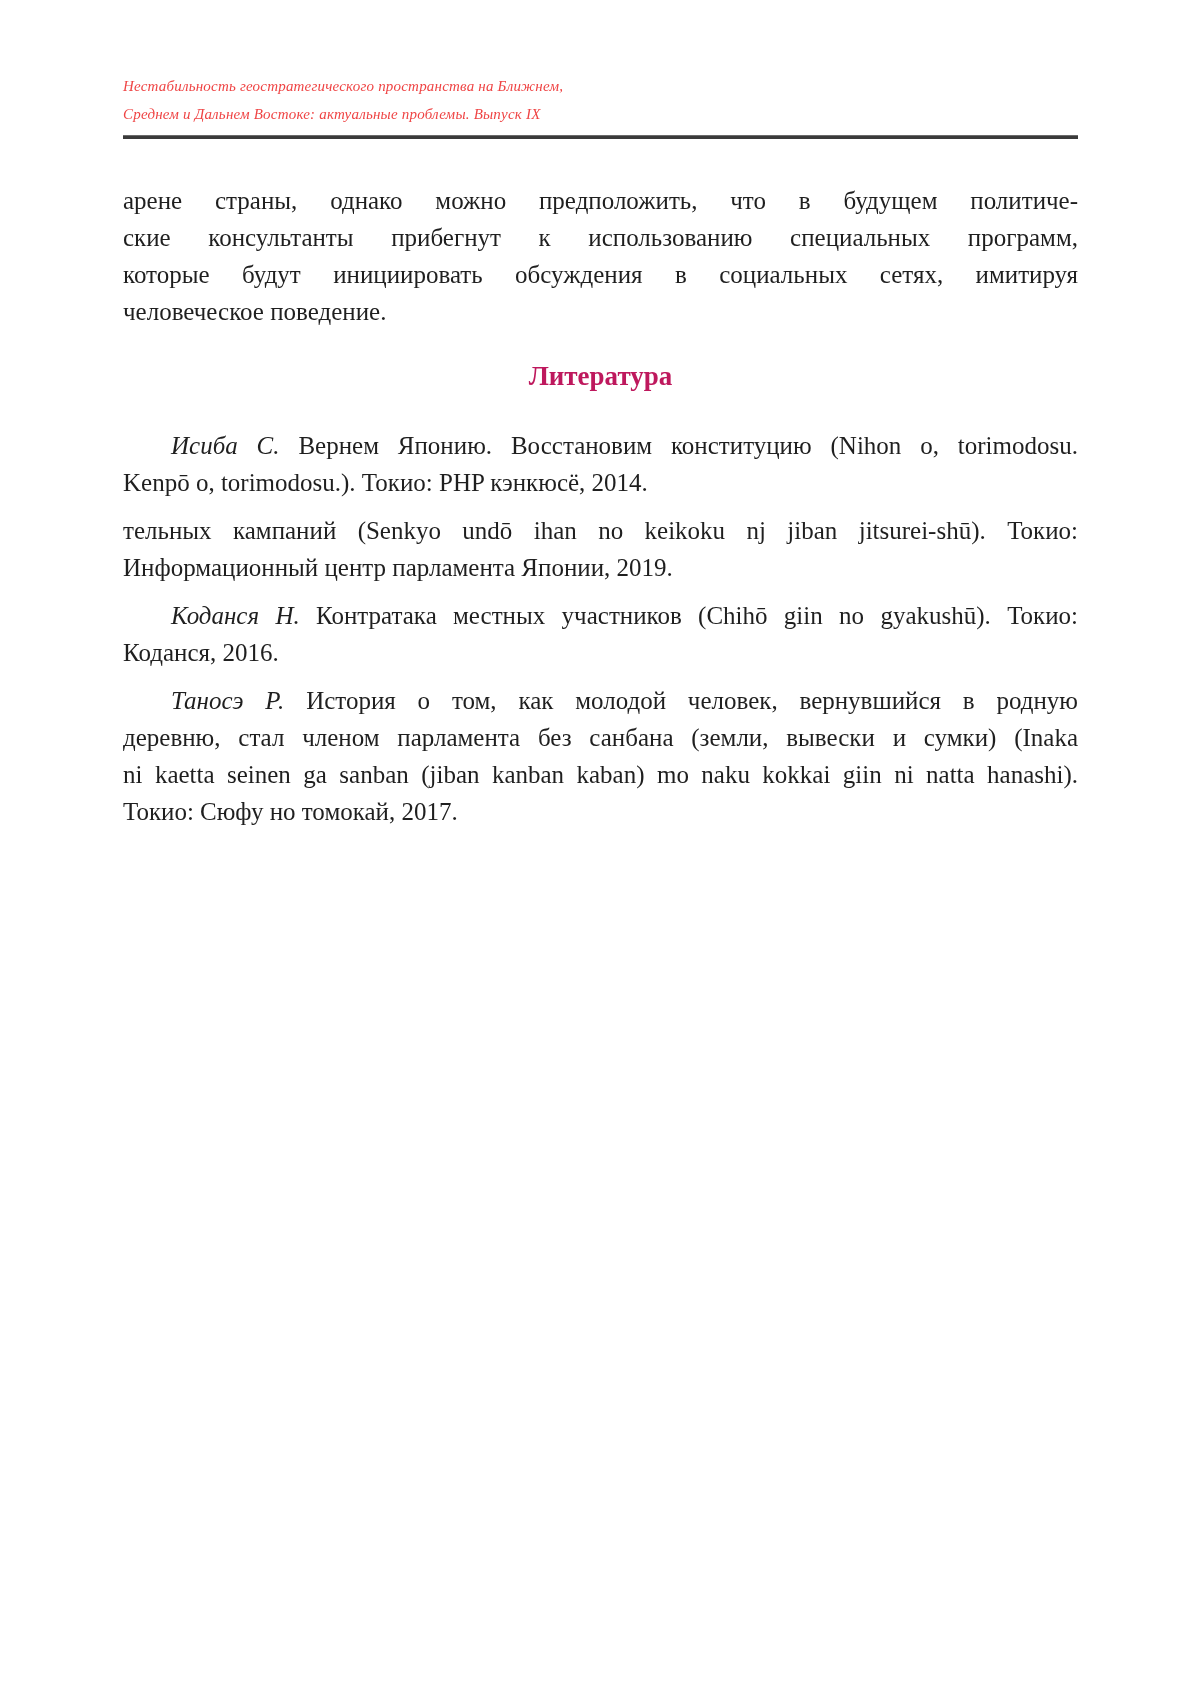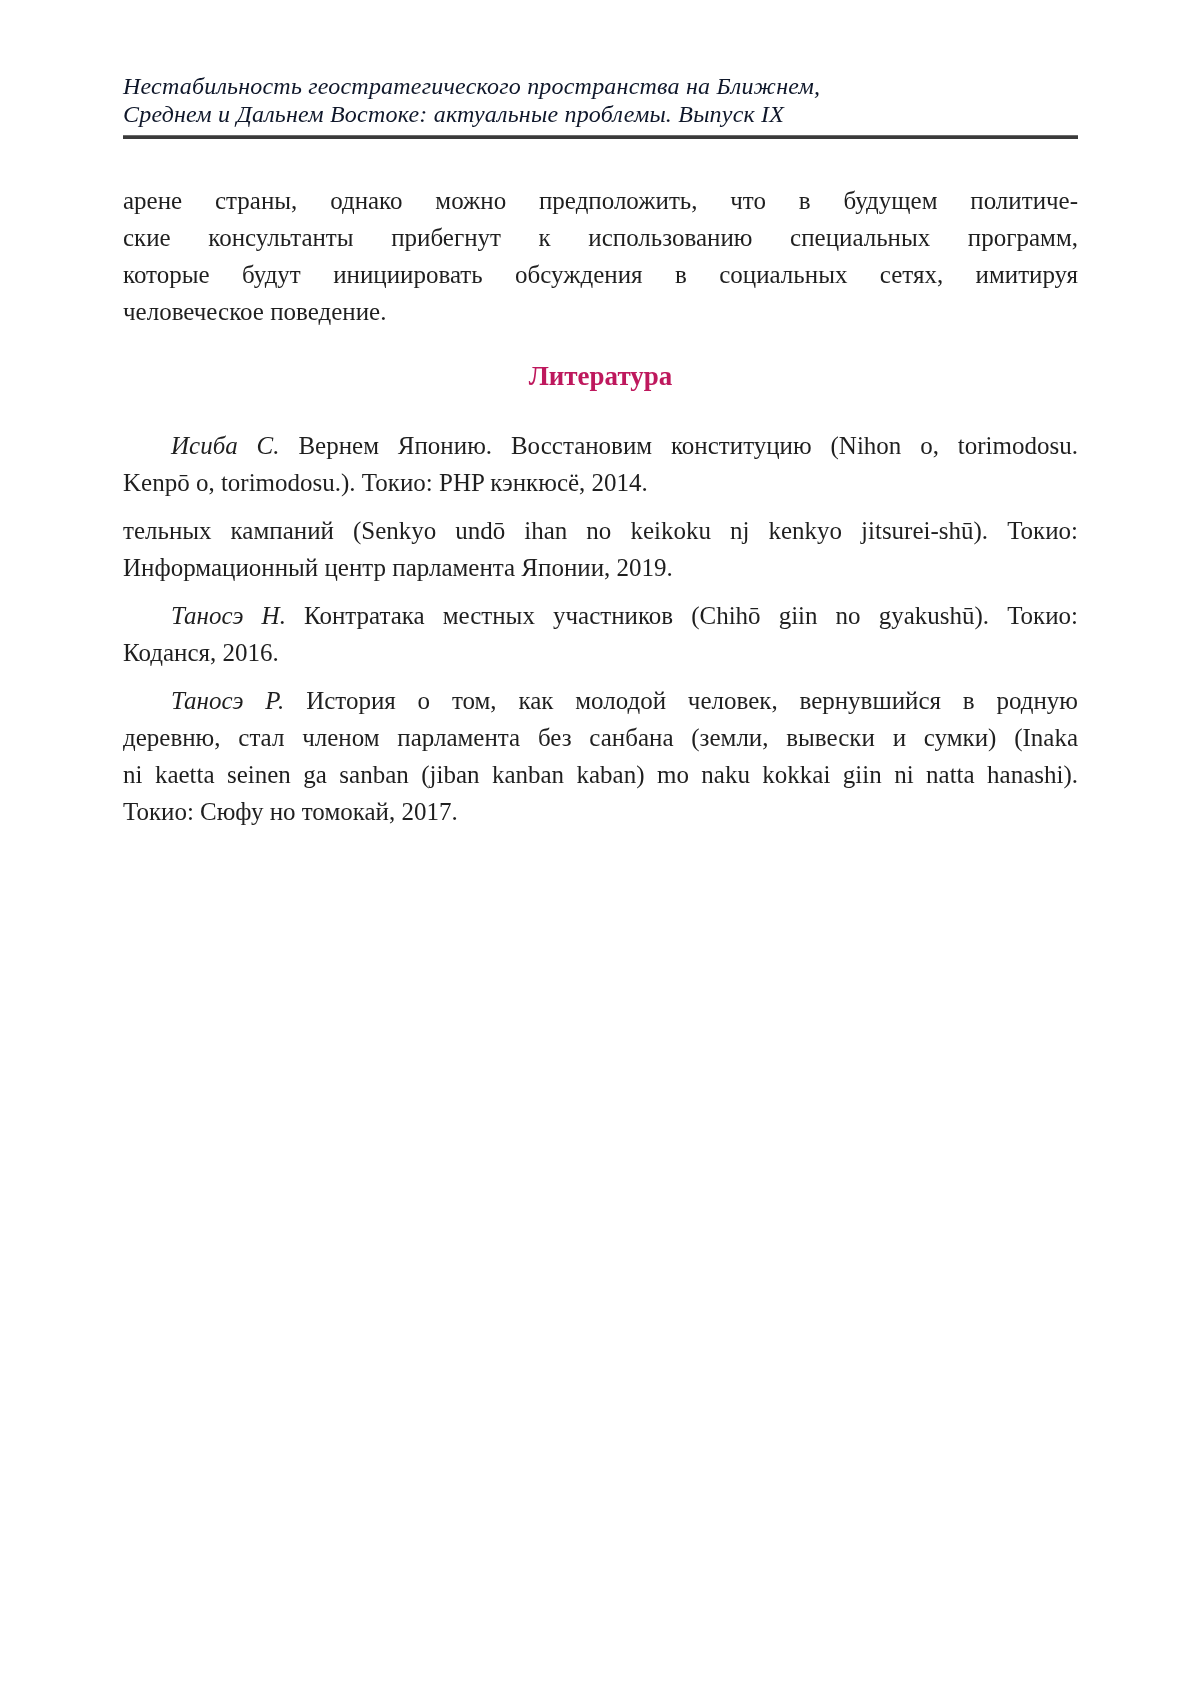--- a/index.html
+++ b/index.html
@@ -15,23 +15,23 @@
     background: #ffffff;
     box-sizing: border-box;
     padding: 72px 122px 0 123px;
     font-family: "Liberation Serif", "DejaVu Serif", serif;
     color: #1f1f1f;
     overflow: hidden;
   }
   
   .running-header {
     font-style: italic;
-    font-size: 24px;
+    font-size: 15px;
     line-height: 28px;
-    color: #0f172a;
+    color: #ef4444;
     letter-spacing: 0.2px;
   }
   .header-rule {
     margin-top: 7px;
     height: 3px;
     background: #3a3a3a;
     border-top: 1px solid #6a6a6a;
   }
   
   .body-block {
@@ -90,26 +90,26 @@
     <h2 class="section-title">Литература</h2>
 
     <div class="references">
 
       <div class="ref">
         <div class="ln ind"><span class="author">Исиба С.</span><span> Вернем Японию. Восстановим конституцию (Nihon o, torimodosu.</span></div>
         <div class="ln end">Kenpō o, torimodosu.). Токио: PHP кэнкюсё, 2014.</div>
       </div>
 
       <div class="ref">
-        <div class="ln">тельных кампаний (Senkyo undō ihan no keikoku nj kenkyo jitsurei-shū). Токио:</div>
+        <div class="ln">тельных кампаний (Senkyo undō ihan no keikoku nj jiban jitsurei-shū). Токио:</div>
         <div class="ln end">Информационный центр парламента Японии, 2019.</div>
       </div>
 
       <div class="ref">
-        <div class="ln ind"><span class="author">Таносэ Н.</span><span> Контратака местных участников (Chihō giin no gyakushū). Токио:</span></div>
+        <div class="ln ind"><span class="author">Коданся Н.</span><span> Контратака местных участников (Chihō giin no gyakushū). Токио:</span></div>
         <div class="ln end">Коданся, 2016.</div>
       </div>
 
       <div class="ref">
         <div class="ln ind"><span class="author">Таносэ Р.</span><span> История о том, как молодой человек, вернувшийся в родную</span></div>
         <div class="ln">деревню, стал членом парламента без санбана (земли, вывески и сумки) (Inaka</div>
         <div class="ln">ni kaetta seinen ga sanban (jiban kanban kaban) mo naku kokkai giin ni natta hanashi).</div>
         <div class="ln end">Токио: Сюфу но томокай, 2017.</div>
       </div>
 

